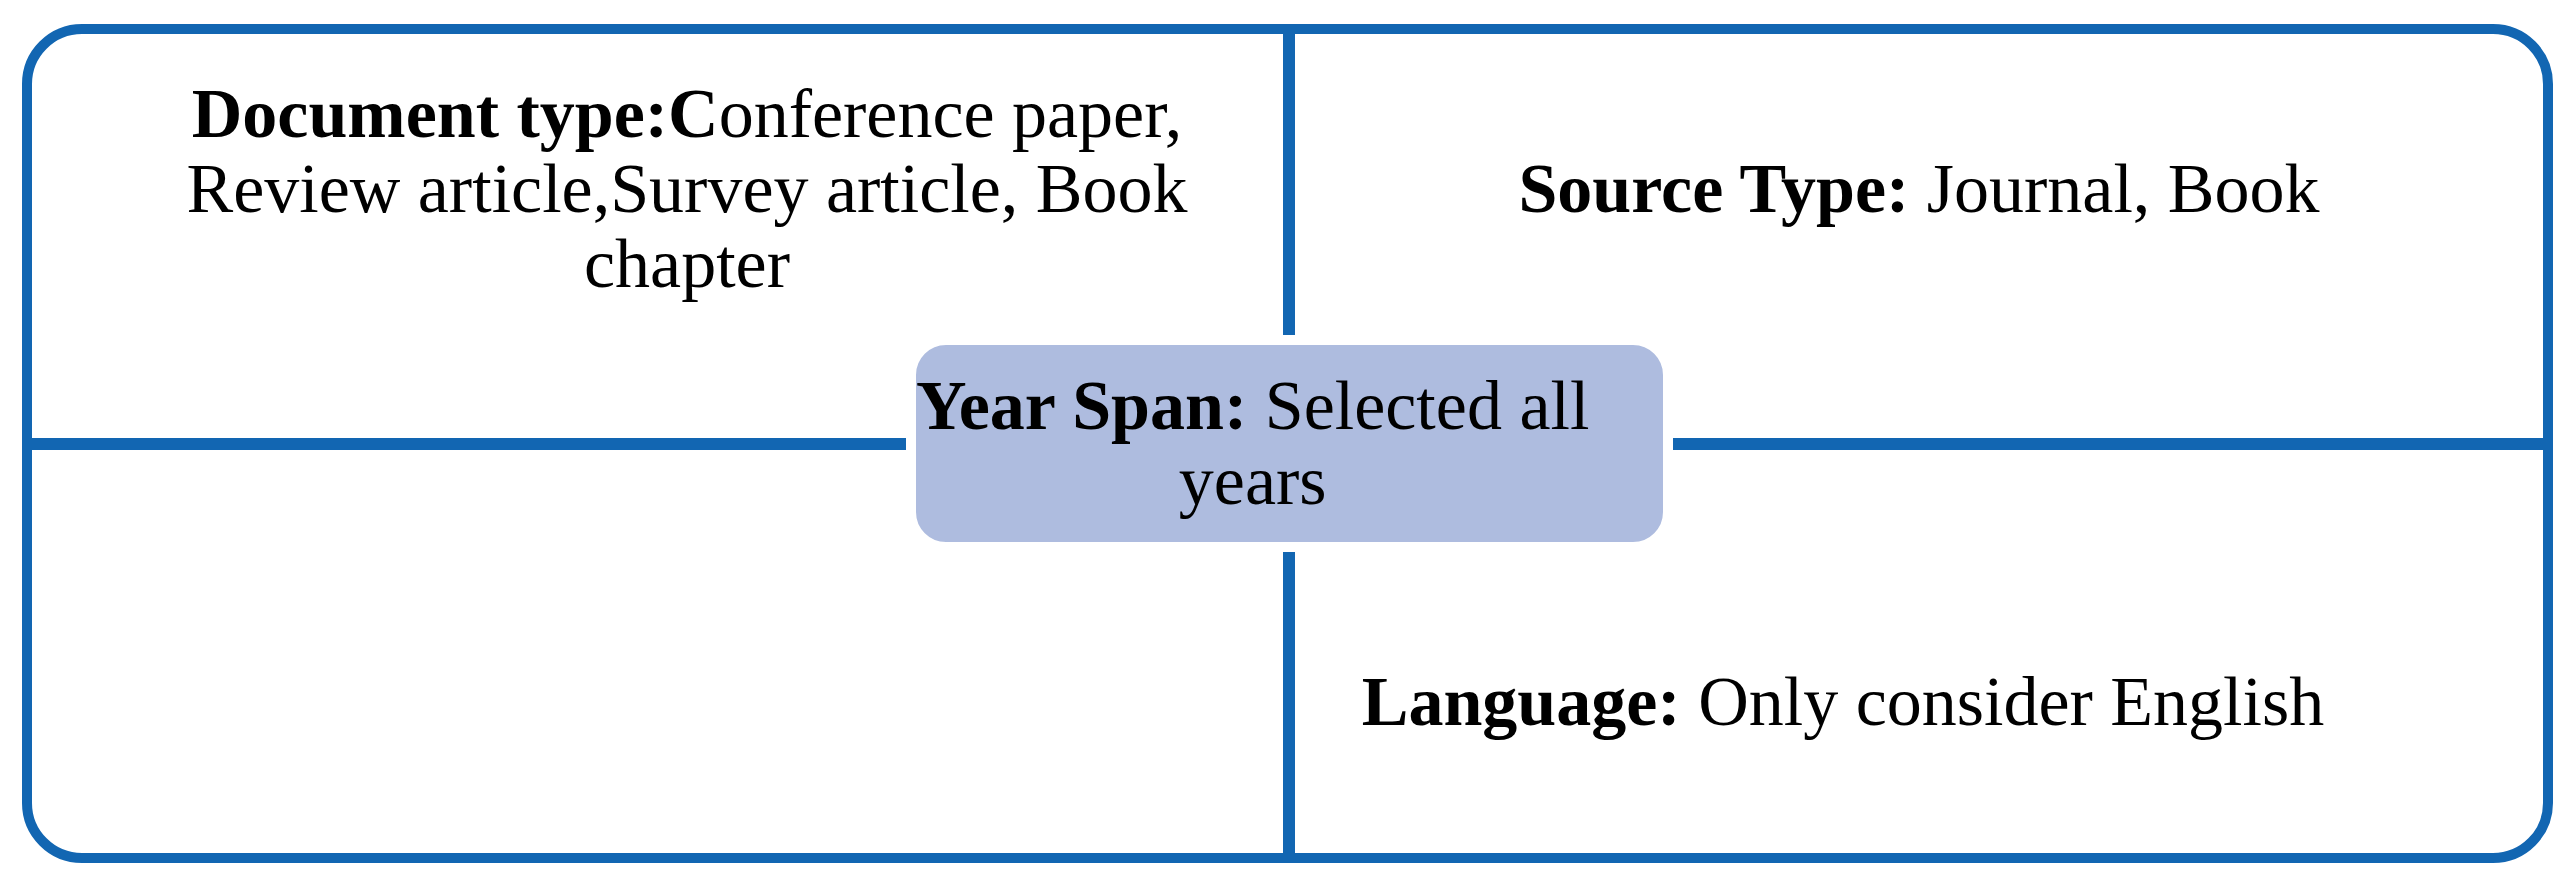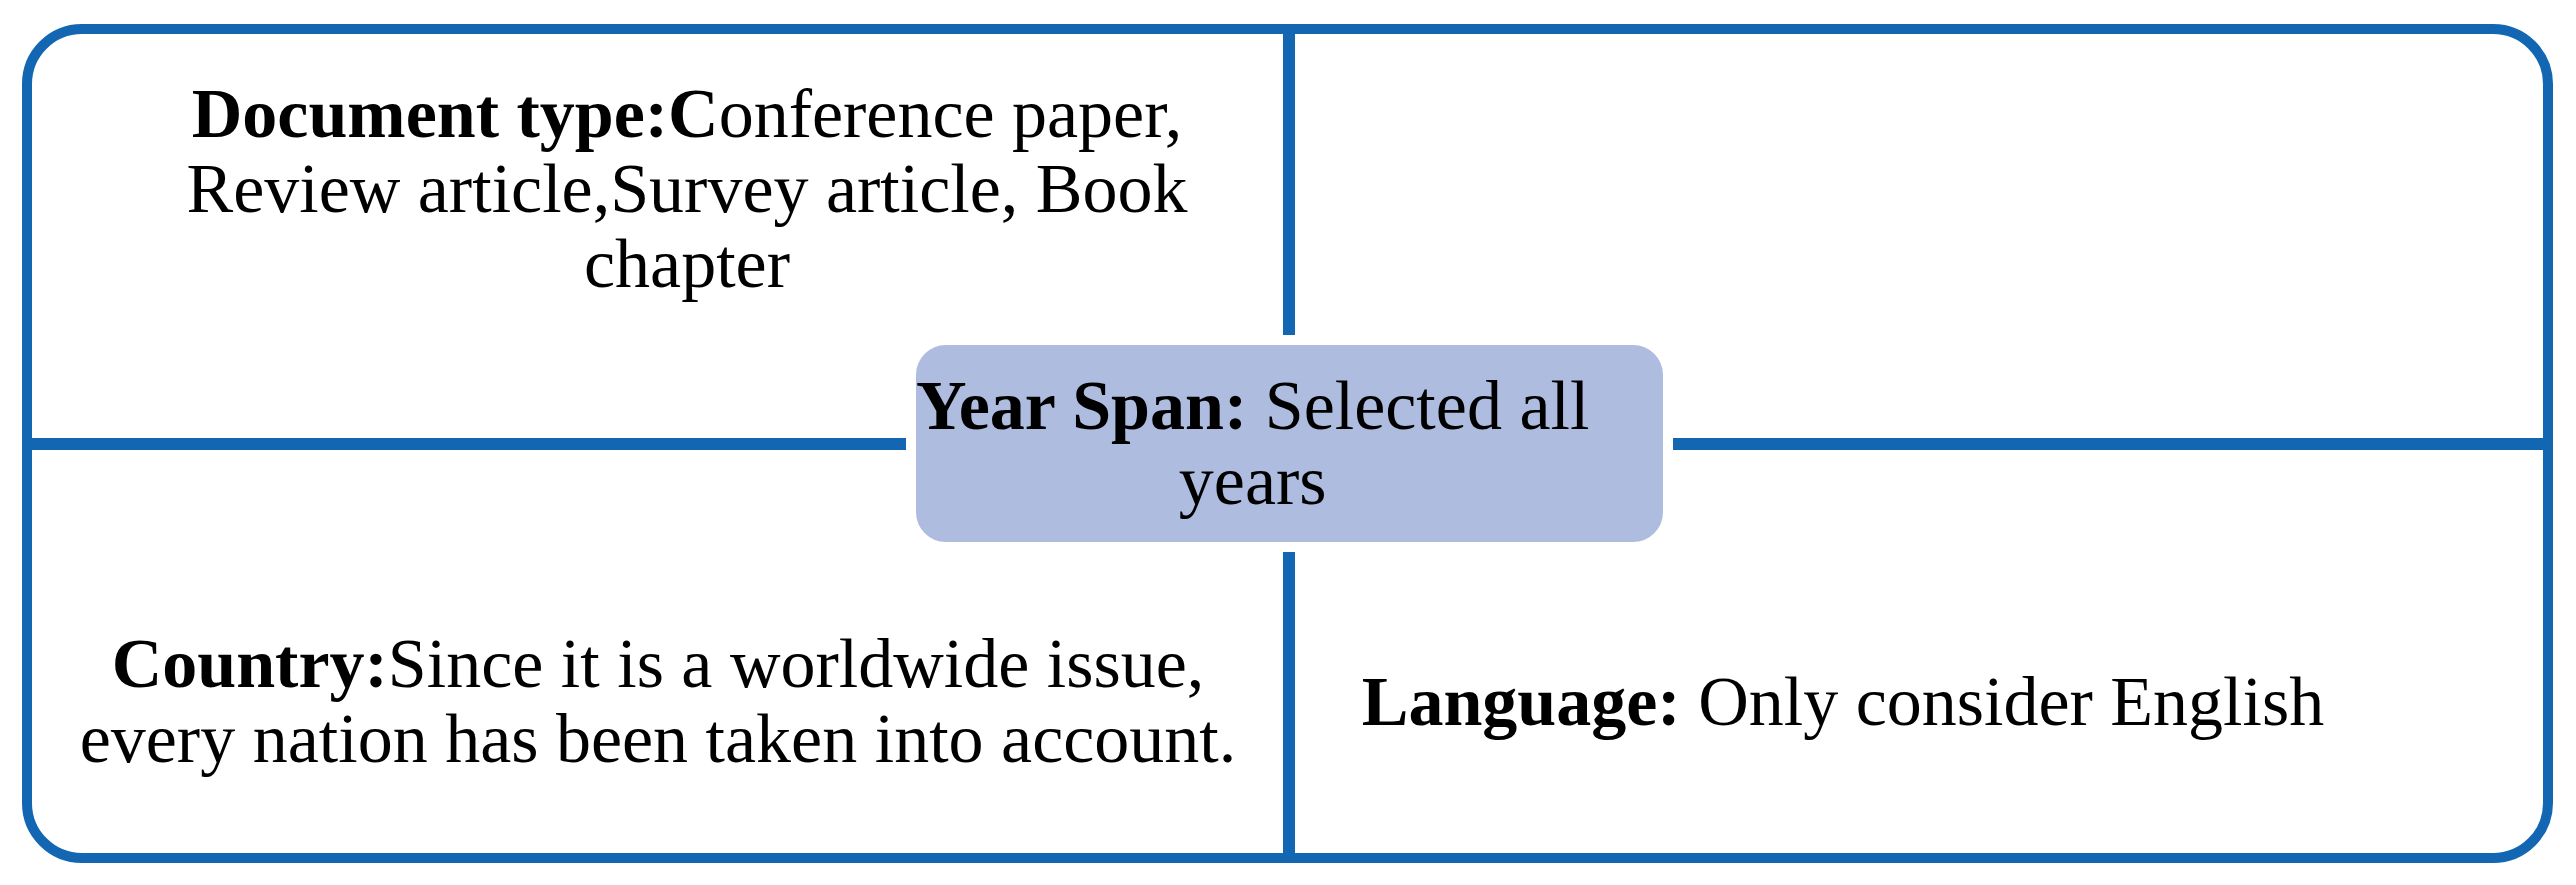--- a/index.html
+++ b/index.html
@@ -85,25 +85,24 @@
   <div class="frame"></div>
   <div class="divider-v"></div>
   <div class="divider-h"></div>
 
   <div class="quad q-tl">
     <p class="qtext"><b>Document type:C</b><span>onference paper,
 Review article,Survey article, Book
 chapter</span></p>
   </div>
 
+  <div class="quad q-tr">
+    <p class="qtext"><b>Source Type:</b><span> Journal, Book</span></p>
+  </div>
 
-  <div class="quad q-bl">
-    <p class="qtext"><b>Country:</b><span>Since it is a worldwide issue,
-every nation has been taken into account.</span></p>
-  </div>
 
   <div class="quad q-br">
     <p class="qtext"><b>Language:</b><span> Only consider English</span></p>
   </div>
 
   <div class="center-box">
     <p class="qtext"><b>Year Span:</b><span> Selected all
 years</span></p>
   </div>
 

